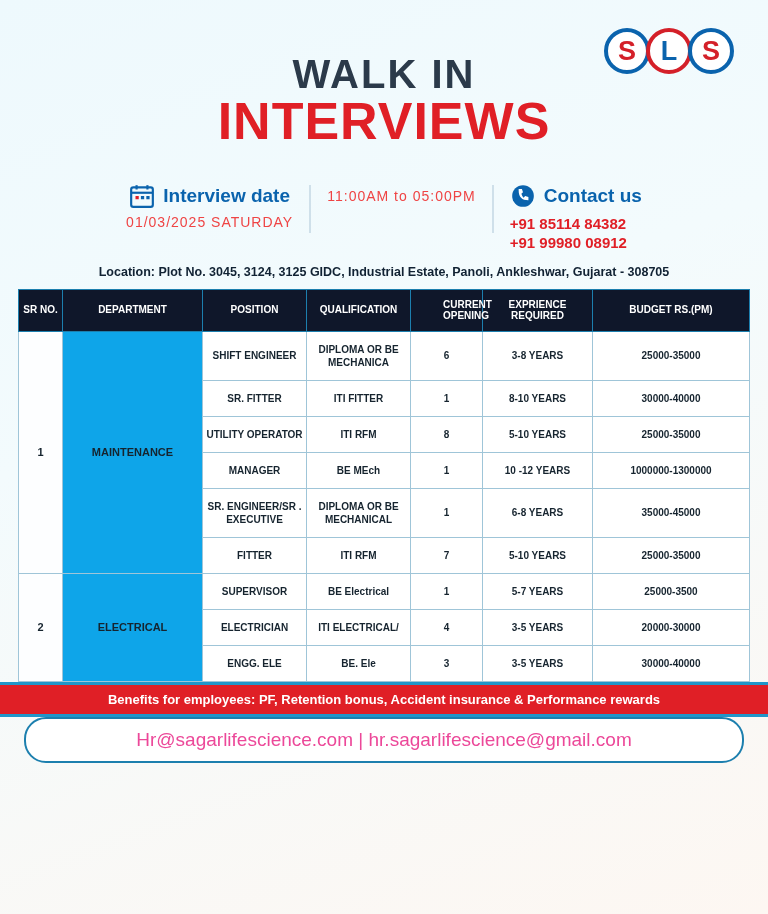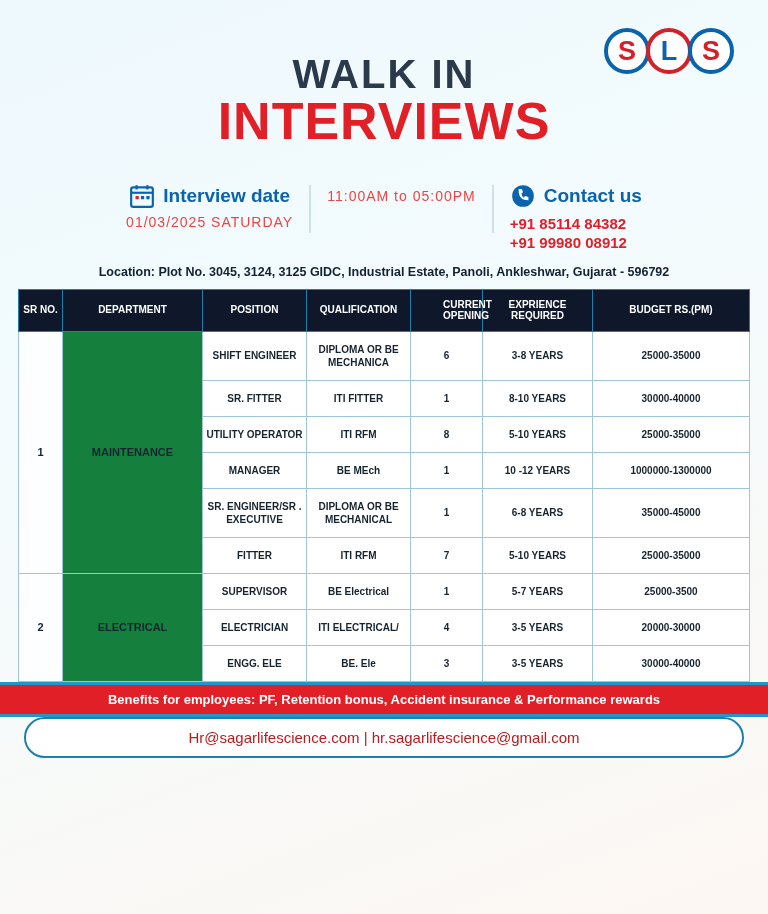--- a/index.html
+++ b/index.html
@@ -45,33 +45,33 @@
   table { width: 100%; border-collapse: collapse; margin-top: 10px; table-layout: fixed; }
   th {
     background: #0f172a; color: #fff; font-size: 10px; font-weight: bold;
     padding: 9px 2px; border: 1px solid #1c7fae; line-height: 1.15;
   }
   td {
     border: 1px solid #9fc5d8; font-size: 10px; font-weight: bold;
     text-align: center; padding: 11px 3px; line-height: 1.3; color: #16242f;
     background: #fff;
   }
-  td.group { background: #15803d; font-size: 11px; }
+  td.group { background: #0ea5e9; font-size: 11px; }
   td.sr { background: #fdfeff; font-size: 11px; }
 
   
   .benefit {
     margin: 0 -18px; background: #e01f26; color: #fff; text-align: center;
     font-size: 13px; font-weight: bold; padding: 7px 0;
     border-top: 3px solid #2196c9; border-bottom: 3px solid #2196c9;
   }
   .note { text-align: center; font-size: 16px; font-weight: bold; color: #1c6fa8; padding: 12px 0 10px; }
   .mail {
     border: 2px solid #1c7fae; border-radius: 22px; margin: 0 6px 14px;
-    text-align: center; font-size: 15px; color: #b91c1c; padding: 10px 0; background: #fff;
+    text-align: center; font-size: 19px; color: #ec4899; padding: 10px 0; background: #fff;
   }
 </style>
 </head>
 <body>
 
 <div class="page">
 
   <div class="logo">
     <div class="ring">S</div>
     <div class="ring mid">L</div>
@@ -116,21 +116,21 @@
         </svg>
         <span class="label">Contact us</span>
       </div>
       <div class="phone" style="margin-top:6px;">
         <div>+91 85114 84382</div>
         <div>+91 99980 08912</div>
       </div>
     </div>
   </div>
 
-  <div class="location">Location: Plot No. 3045, 3124, 3125 GIDC, Industrial Estate, Panoli, Ankleshwar, Gujarat - 596792</div>
+  <div class="location">Location: Plot No. 3045, 3124, 3125 GIDC, Industrial Estate, Panoli, Ankleshwar, Gujarat - 308705</div>
 
   <table>
     <thead>
       <tr>
         <th style="width:44px;">SR NO.</th>
         <th style="width:140px;">DEPARTMENT</th>
         <th style="width:104px;">POSITION</th>
         <th style="width:104px;">QUALIFICATION</th>
         <th style="width:72px;padding-left:32px;">CURRENT OPENING</th>
         <th style="width:110px;">EXPRIENCE REQUIRED</th>

